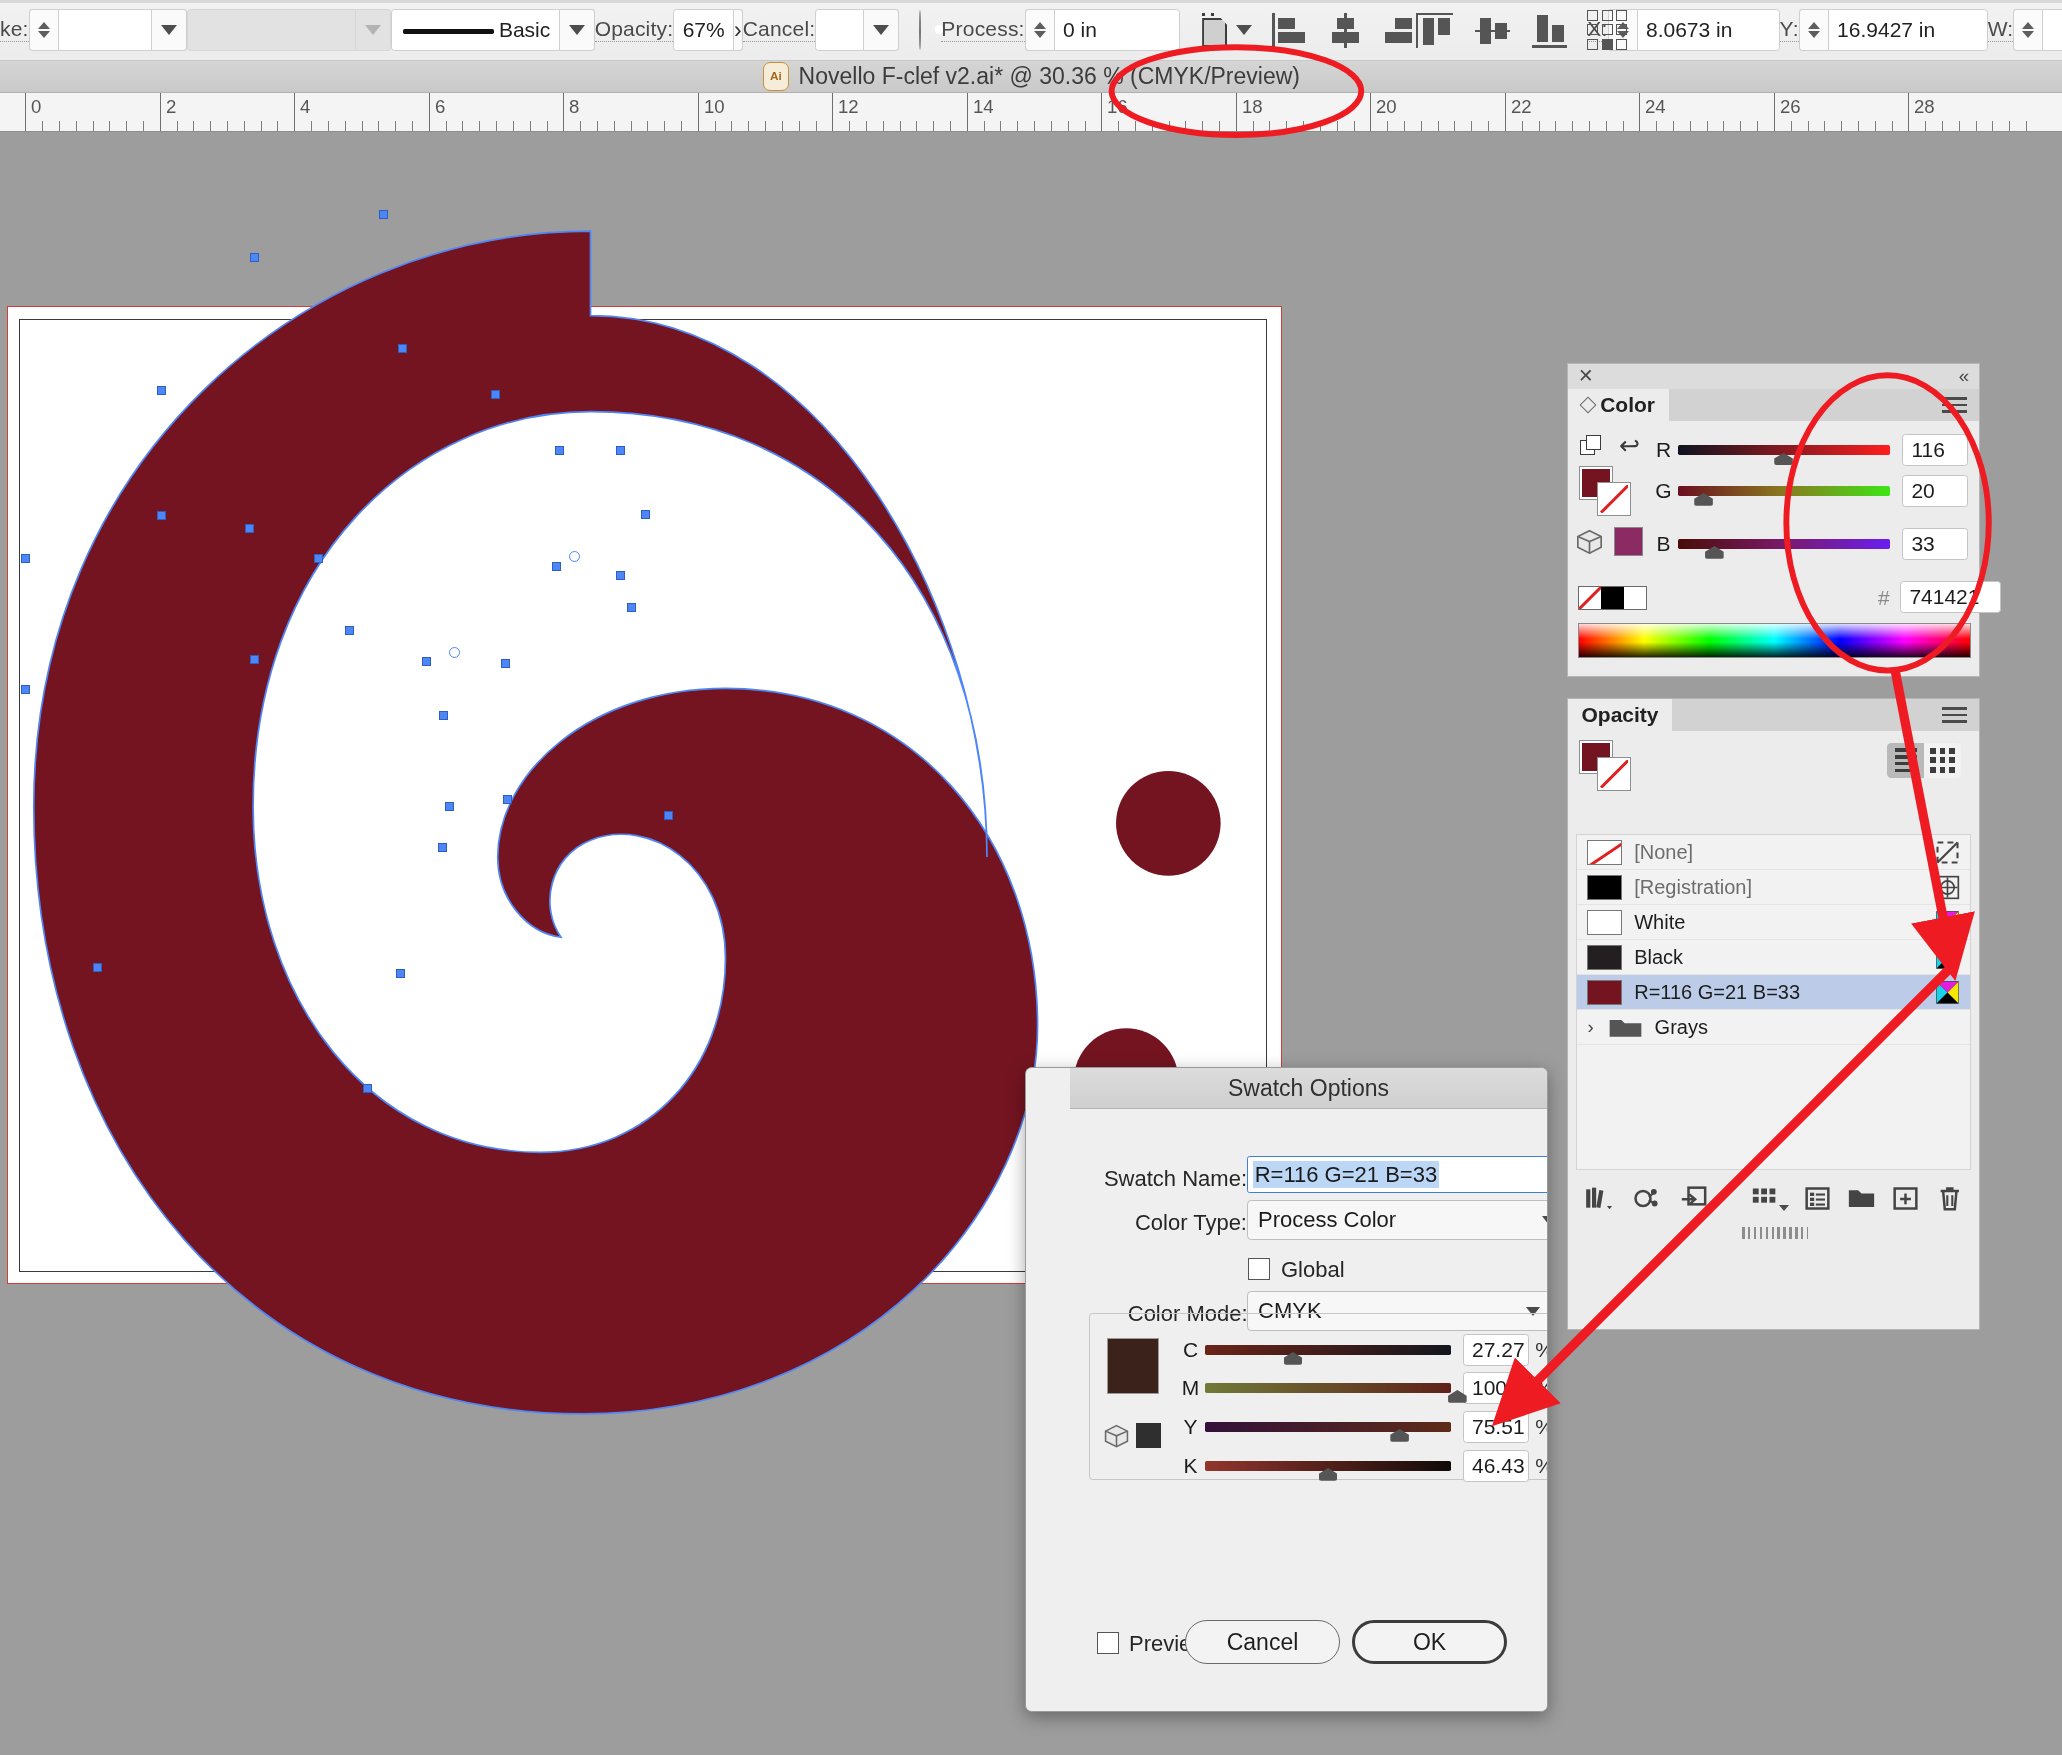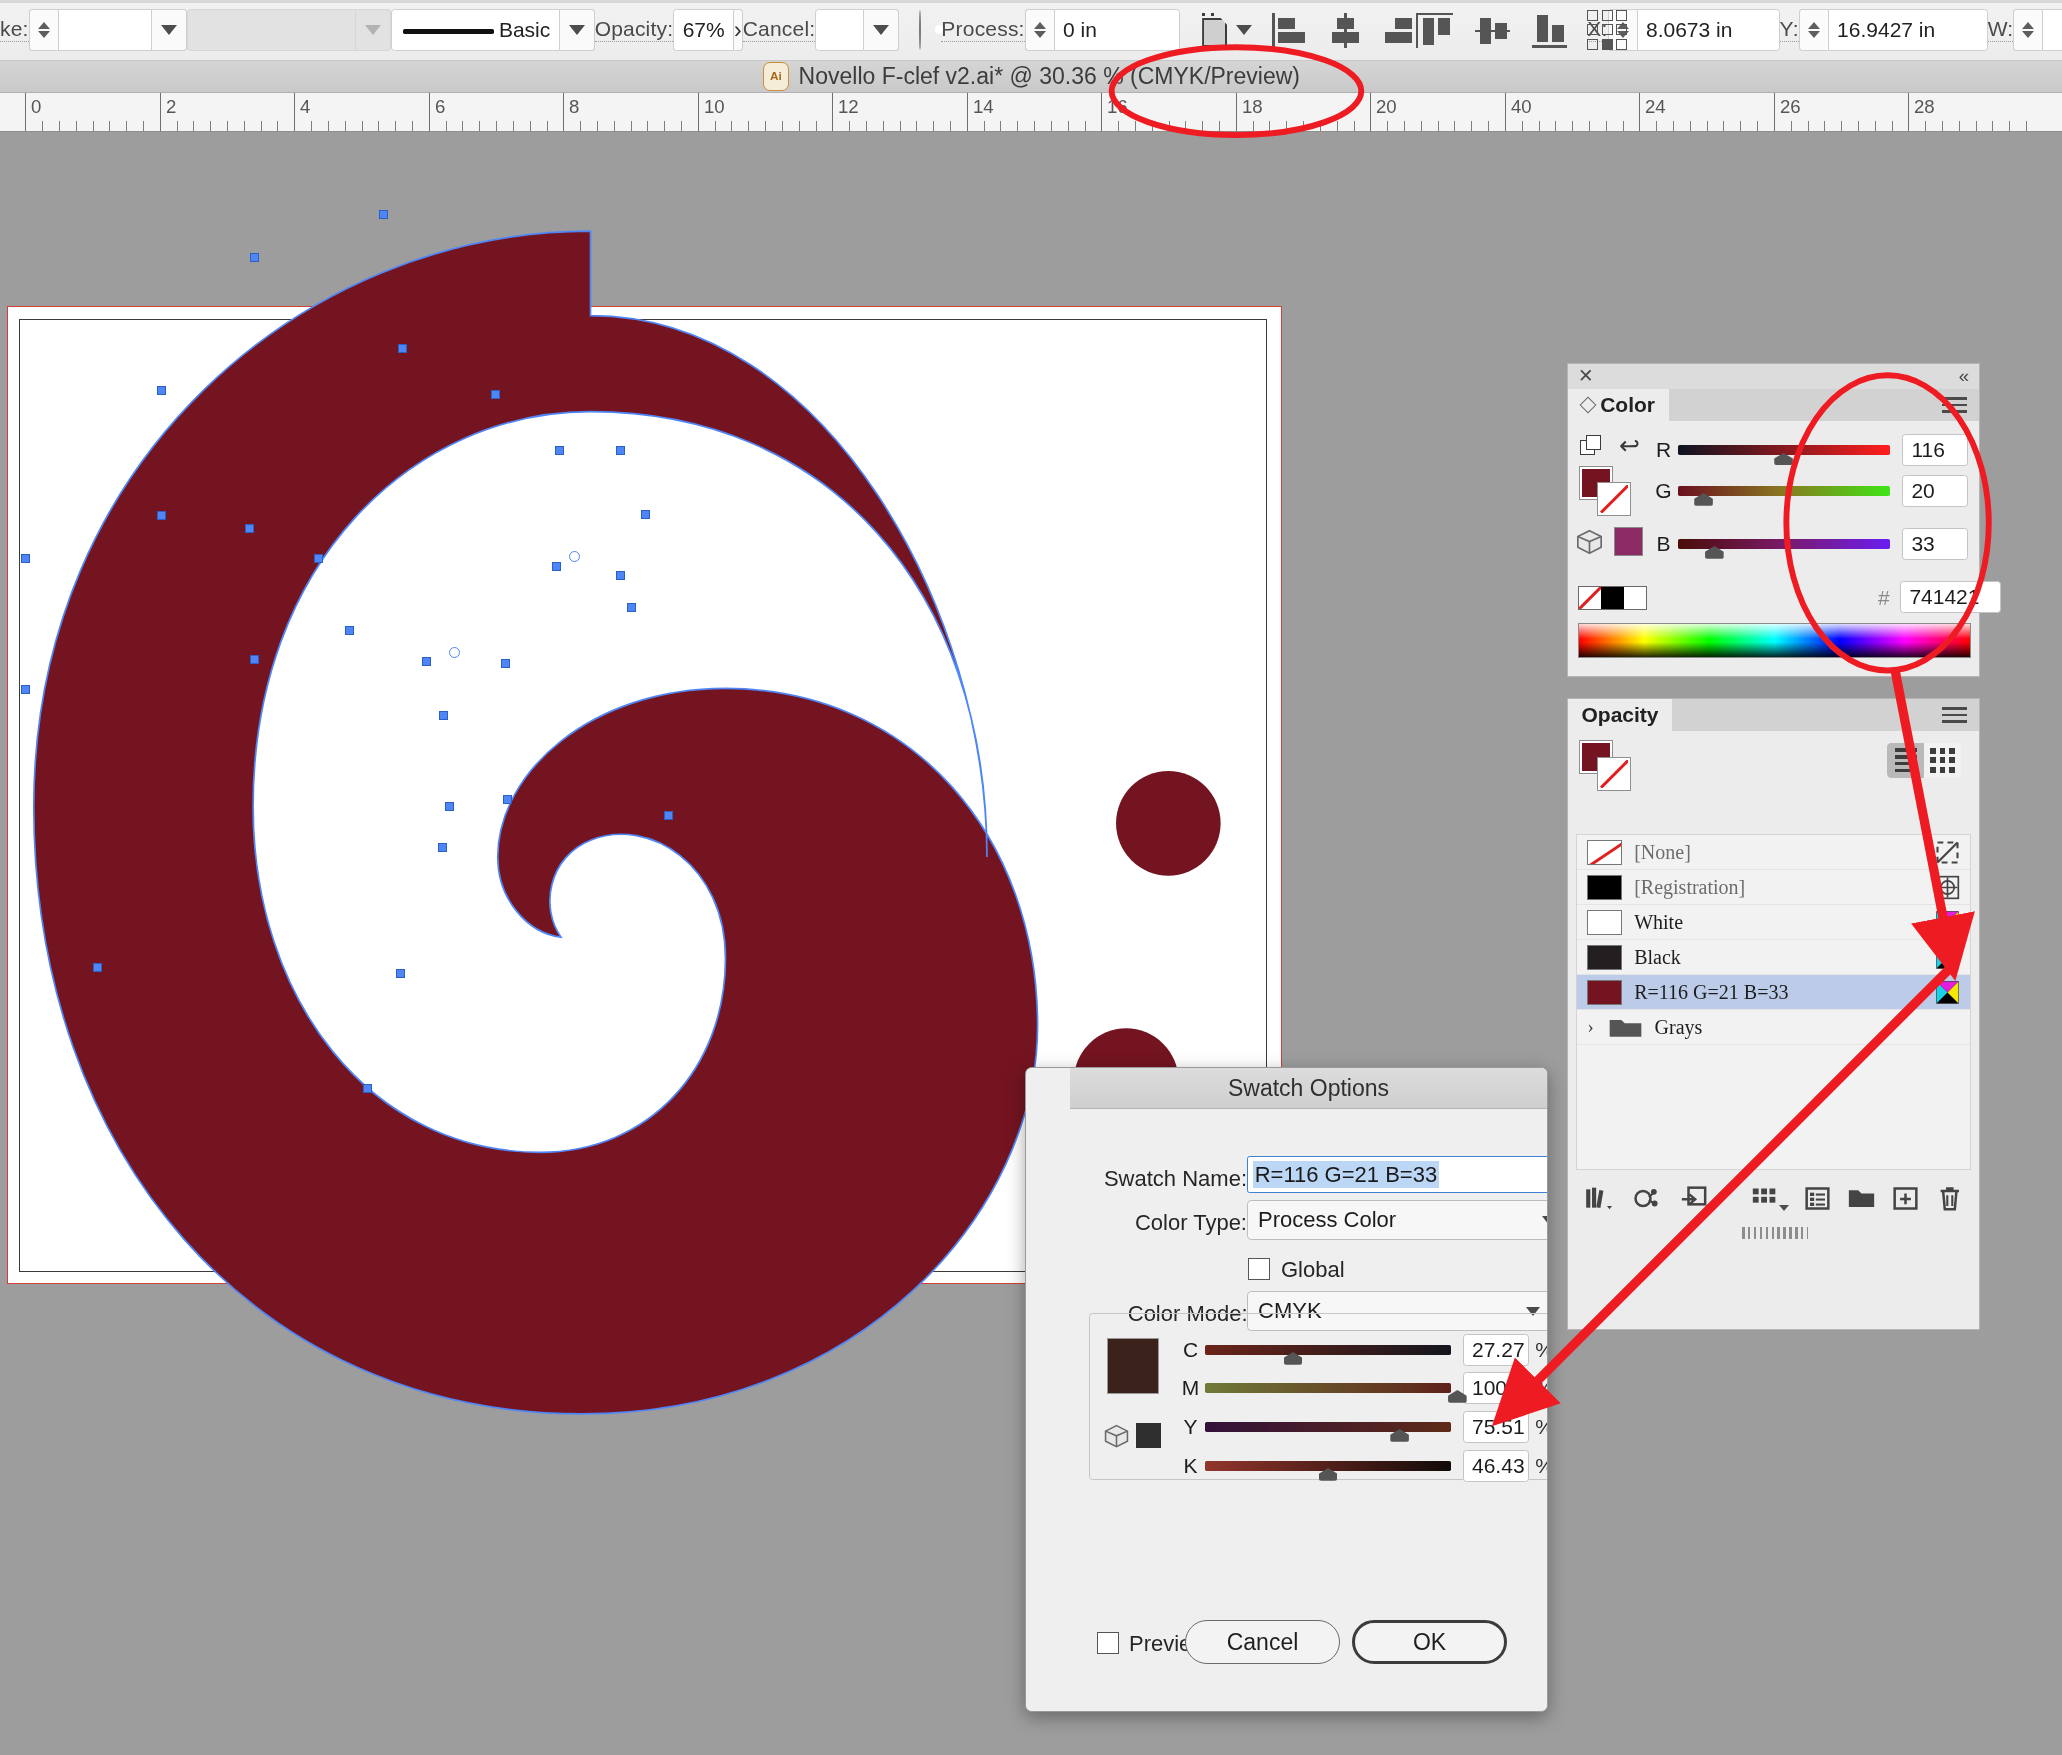--- a/index.html
+++ b/index.html
@@ -88,21 +88,21 @@
   .sl-thumb::after{content:"";position:absolute;left:-9.3px;top:0;width:18.6px;height:12.6px;background:#555;
      border-radius:2.5px;clip-path:polygon(50% 0,100% 45%,100% 100%,0 100%,0 45%);}
   .numbox{
     width:66px;height:32px;background:#fff;border:0.8px solid #c4c4c4;border-radius:3.4px;box-sizing:border-box;
     display:flex;align-items:center;padding-left:8.4px;font-size:21px;color:#1c1c1c;
   }
   #swatch-wrap{
     position:absolute;left:1567px;top:698px;width:413px;height:632px;
     background:#ececec;border:0.8px solid #b5b5b5;box-sizing:border-box;
   }
-  .sw-row{height:35px;display:flex;align-items:center;padding:0 10px;box-sizing:border-box;border-bottom:0.8px solid #e4e4e4;background:#f2f2f2;font-family:Liberation Serif, serif;}
+  .sw-row{height:35px;display:flex;align-items:center;padding:0 10px;box-sizing:border-box;border-bottom:0.8px solid #e4e4e4;background:#f2f2f2;}
   .sw-chip{width:35px;height:25px;border:0.8px solid #777;box-sizing:border-box;margin-right:11.8px;flex:none;}
   .sw-name{font-size:20px;color:#1d1d1d;}
   .sw-name.dim{color:#6d6d6d;}
   .sw-right{margin-left:auto;width:25px;height:25px;flex:none;}
   
   #dialog{
     position:absolute;left:1025px;top:1067px;width:523px;height:645px;
     background:#efefef;border:0.8px solid #9a9a9a;border-radius:6.7px;box-sizing:border-box;
     box-shadow:0 5px 18.6px rgba(0,0,0,.35);overflow:hidden;padding-left:44px;
   }
@@ -390,21 +390,21 @@
     <div class="rtick major" style="left: 1370px;"></div>
     <div class="rlab" style="left: 1376px;">20</div>
     <div class="rtick minor" style="left: 1387px;"></div>
     <div class="rtick minor" style="left: 1404px;"></div>
     <div class="rtick minor" style="left: 1421px;"></div>
     <div class="rtick minor" style="left: 1438px;"></div>
     <div class="rtick minor" style="left: 1454px;"></div>
     <div class="rtick minor" style="left: 1471px;"></div>
     <div class="rtick minor" style="left: 1488px;"></div>
     <div class="rtick major" style="left: 1505px;"></div>
-    <div class="rlab" style="left: 1511px;">40</div>
+    <div class="rlab" style="left: 1511px;">22</div>
     <div class="rtick minor" style="left: 1522px;"></div>
     <div class="rtick minor" style="left: 1539px;"></div>
     <div class="rtick minor" style="left: 1555px;"></div>
     <div class="rtick minor" style="left: 1572px;"></div>
     <div class="rtick minor" style="left: 1589px;"></div>
     <div class="rtick minor" style="left: 1606px;"></div>
     <div class="rtick minor" style="left: 1623px;"></div>
     <div class="rtick major" style="left: 1639px;"></div>
     <div class="rlab" style="left: 1645px;">24</div>
     <div class="rtick minor" style="left: 1656px;"></div>

